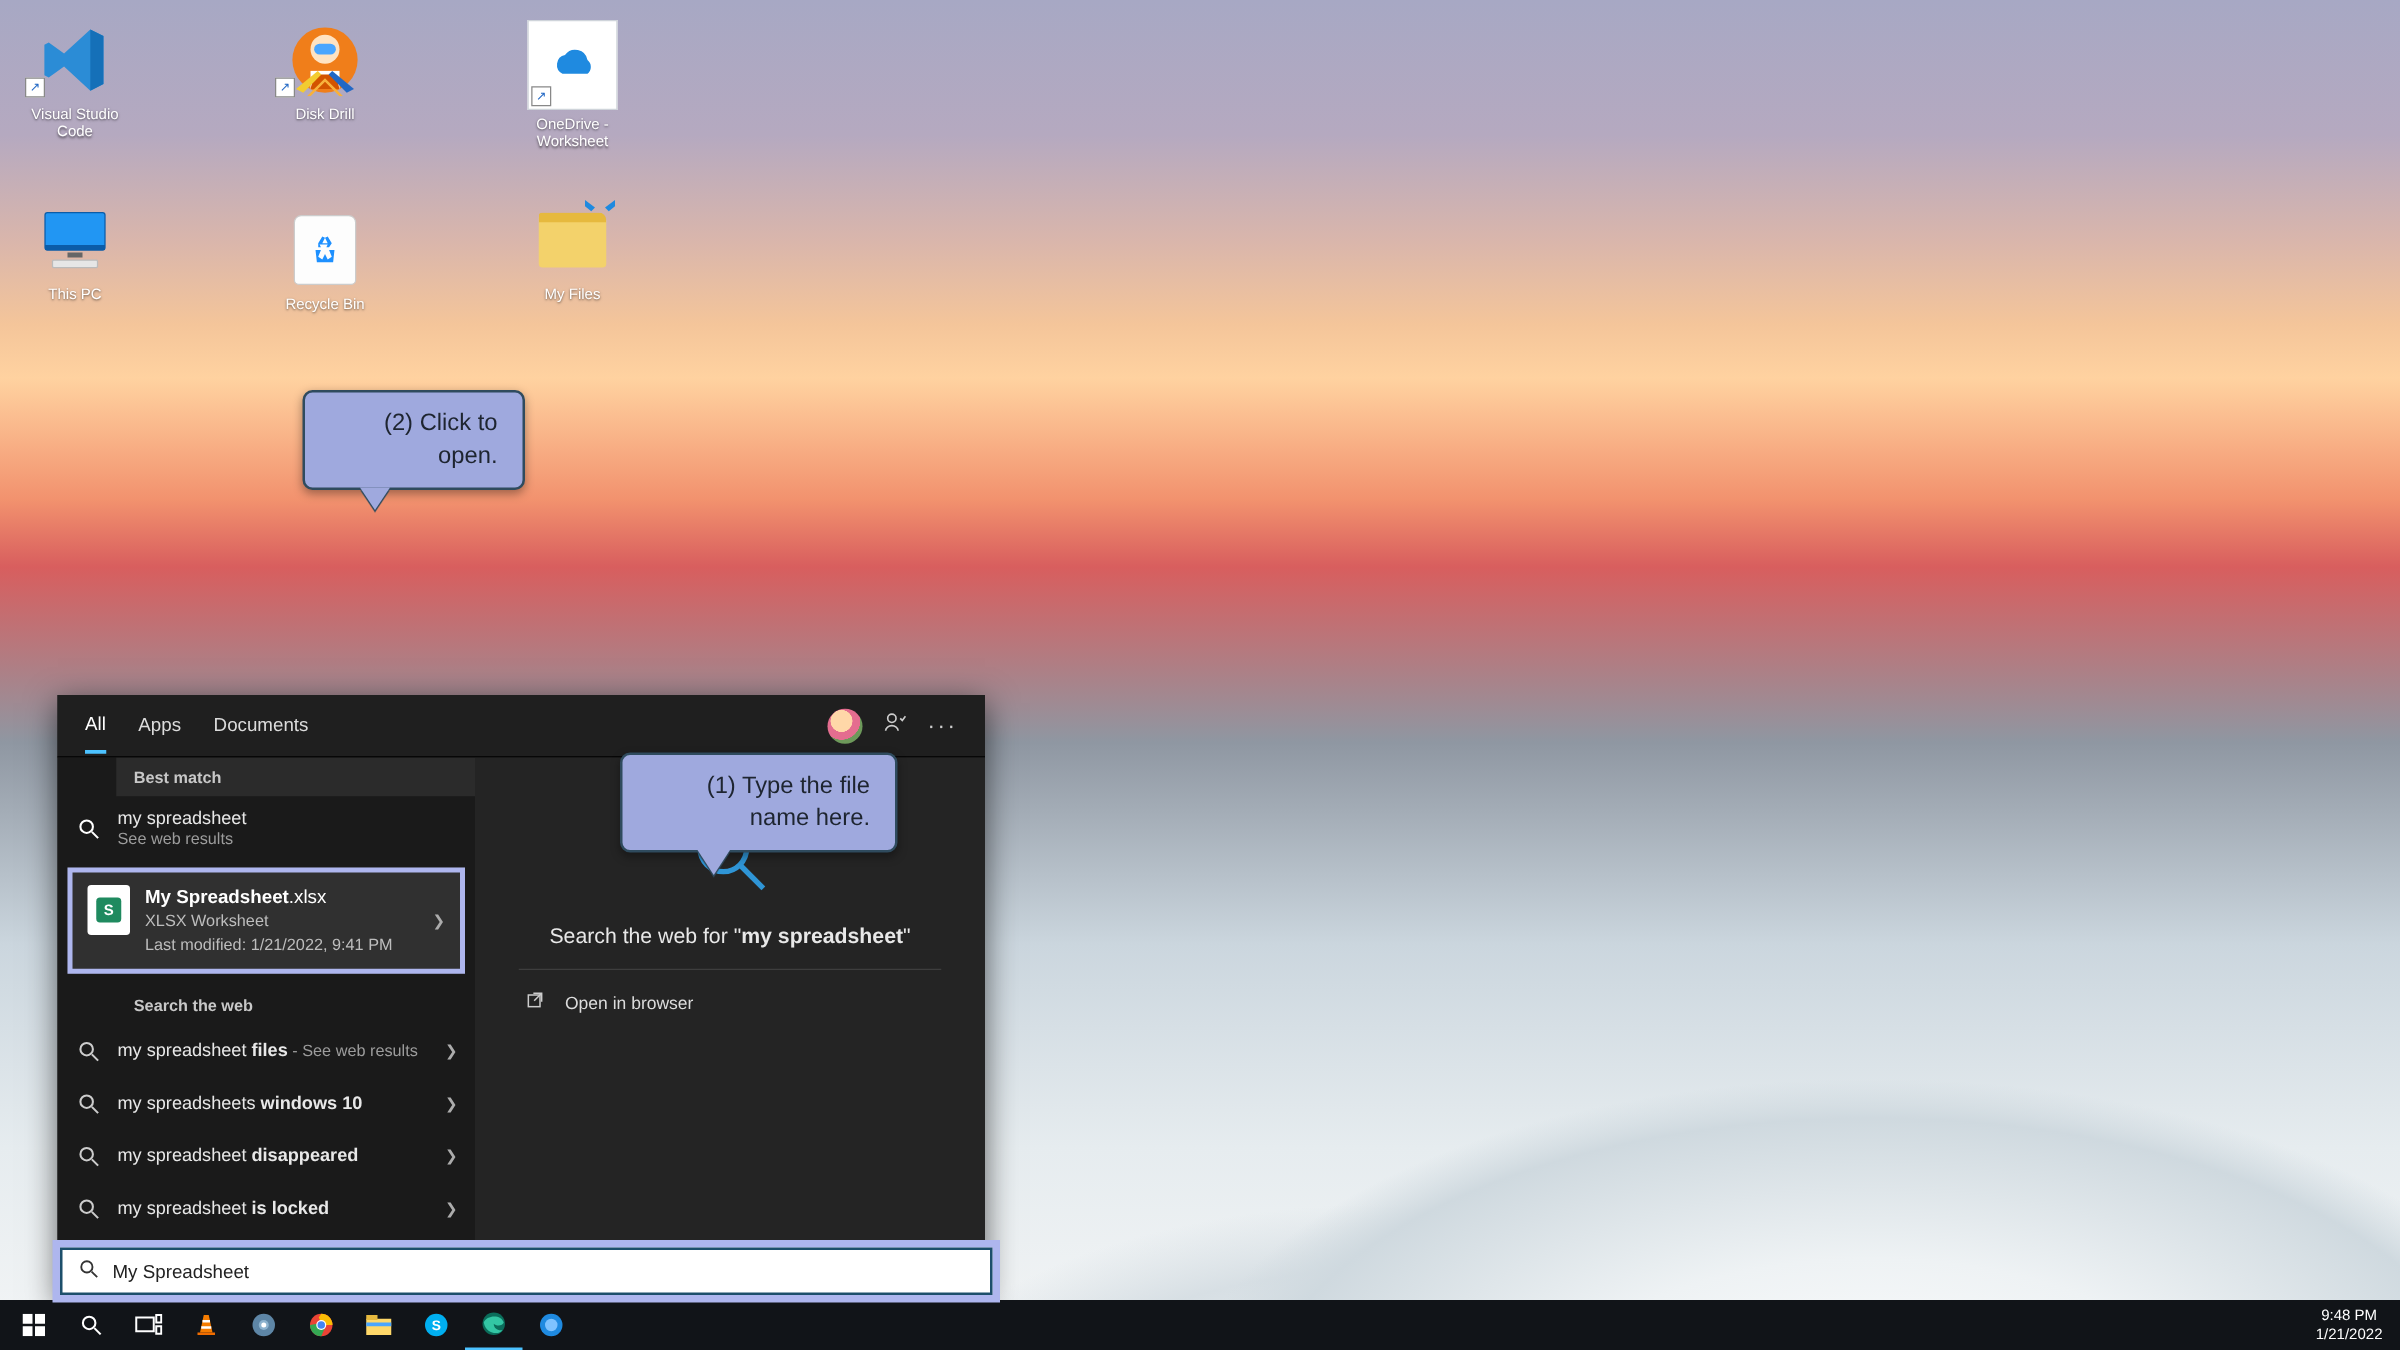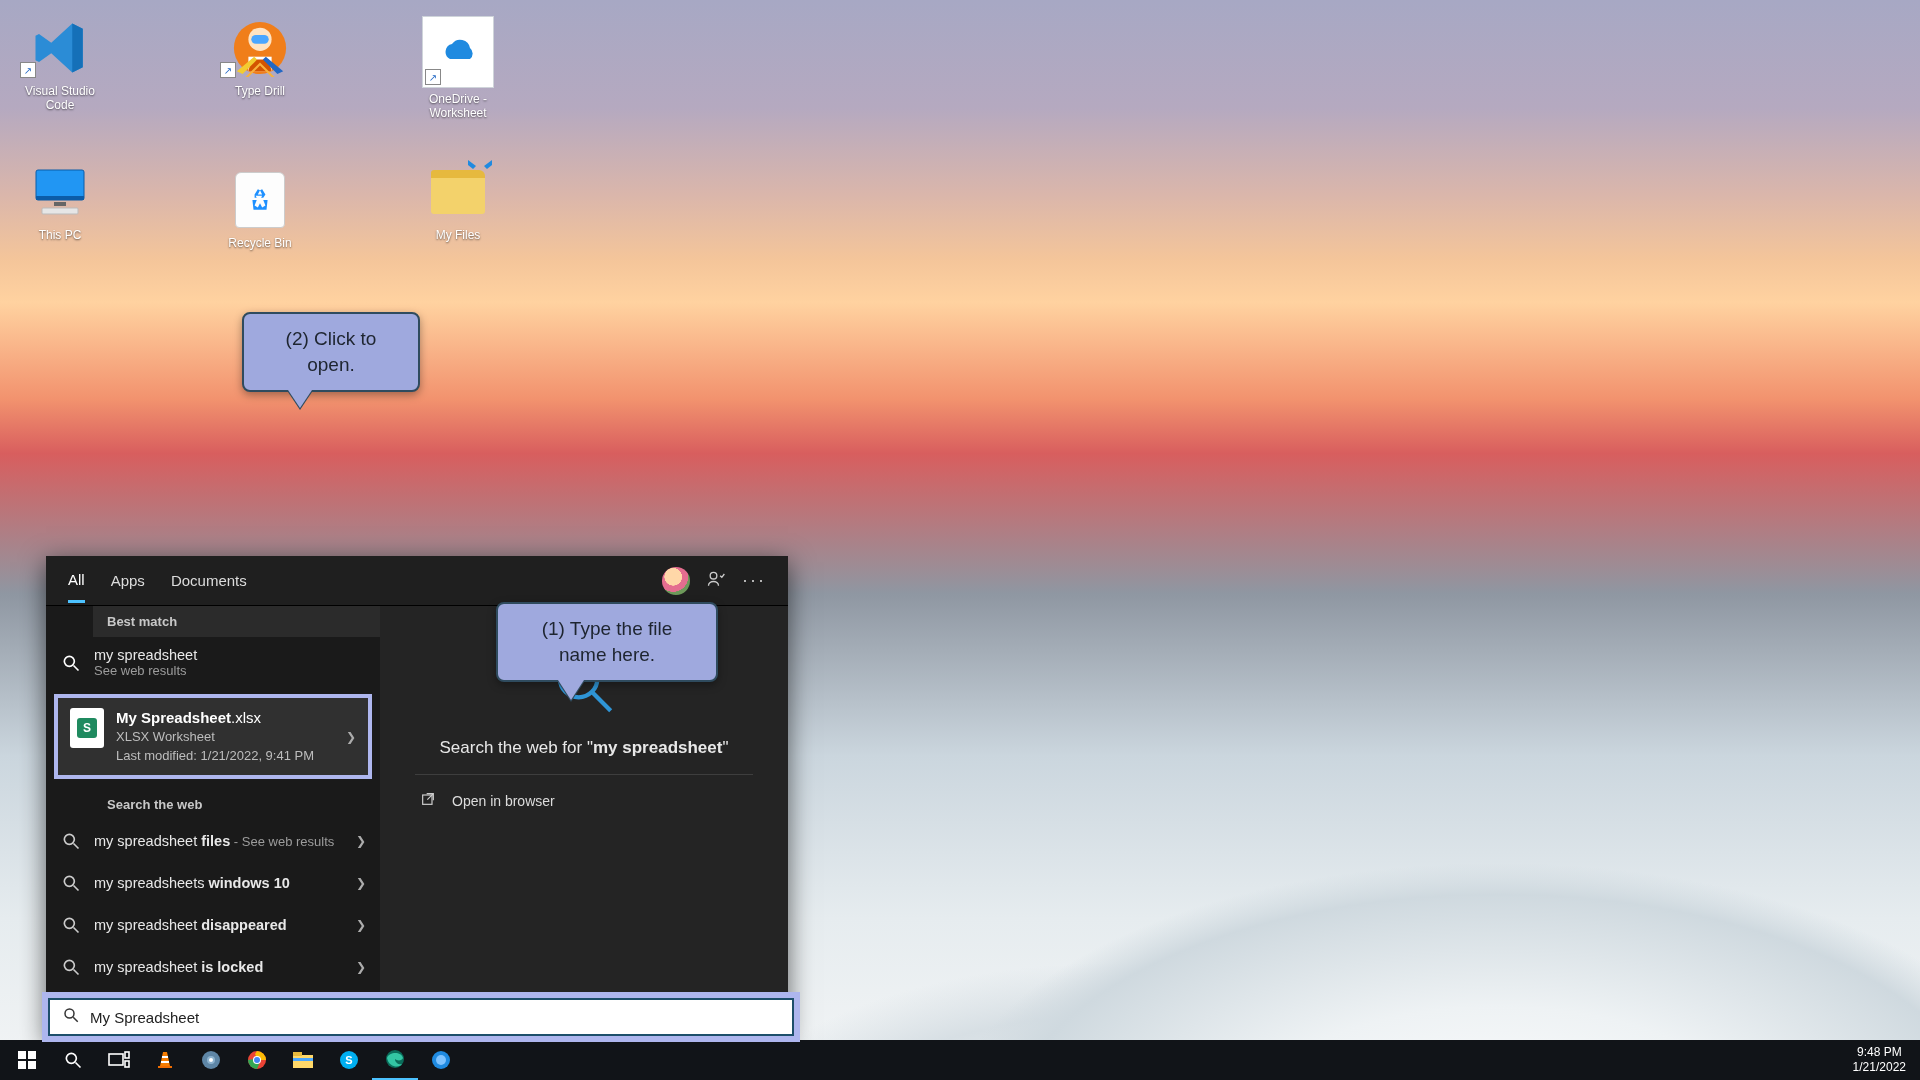--- a/index.html
+++ b/index.html
@@ -82,21 +82,21 @@
   position: absolute; left: 42px; bottom: 38px; width: 758px; height: 50px;
   background: #aeb6ee; padding: 6px; z-index: 20;
 }
 .search-bar { background: #fff; height: 100%; border: 2px solid #1d4f6b; display: flex; align-items: center; padding: 0 12px; gap: 10px; }
 .search-bar svg { width: 18px; height: 18px; }
 .search-bar input { border: none; outline: none; font-size: 15px; flex: 1; color: #222; }
 
 
 .callout {
   position: absolute; background: #9fa9de; border: 2px solid #2f4b5e; border-radius: 8px;
-  color: #1e2530; font-size: 19px; padding: 12px 20px; text-align: center; line-height: 26px;
+  color: #1e2530; font-size: 19px; padding: 12px 20px; text-align: right; line-height: 26px;
   box-shadow: 0 3px 8px rgba(0,0,0,0.35); z-index: 30;
 }
 .callout .tail { position: absolute; width: 0; height: 0; }
 .callout.c2 .tail { left: 44px; bottom: -18px; border-left: 12px solid transparent; border-right: 12px solid transparent; border-top: 18px solid #9fa9de; filter: drop-shadow(0 2px 0 #2f4b5e); }
 .callout.c1 .tail { left: 60px; bottom: -20px; border-left: 13px solid transparent; border-right: 13px solid transparent; border-top: 20px solid #9fa9de; filter: drop-shadow(0 2px 0 #2f4b5e); }
 </style>
 </head>
 <body>
 
 <div class="desktop">
@@ -120,21 +120,21 @@
         <circle cx="20" cy="14" r="8" fill="#ffe3c2"></circle>
         <rect x="14" y="11" width="12" height="6" rx="3" fill="#4aa6ff"></rect>
         <rect x="12" y="26" width="16" height="10" fill="#fff"></rect>
         <path d="M14 28l12 0 2 8-16 0z" fill="#d35400"></path>
         <path d="M20 30l10 10H28l-8-8-8 8H10z" fill="#f7b13c"></path>
         <path d="M24 26l12 10-4 2-10-10z" fill="#2268c5"></path>
         <path d="M16 26l-12 10 4 2 10-10z" fill="#f3cc30"></path>
       </svg>
       <div class="shortcut-badge">↗</div>
     </div>
-    <div class="label">Type Drill</div>
+    <div class="label">Disk Drill</div>
   </div>
 
   <div class="dicon" style="left:408px; top:16px;">
     <div class="glyph" style="background:#fff; width:72px; height:72px; margin:0 auto 4px; border:1px solid #cfd4da;">
       <svg width="40" height="26" viewBox="0 0 40 26">
           <path fill="#1f8ae0" d="M12 20a8 8 0 0 1 2-15 10 10 0 0 1 18 4 7 7 0 0 1 0 11z"></path>
         </svg>
       <div class="shortcut-badge" style="left:2px; bottom:2px;">↗</div>
     </div>
     <div class="label">OneDrive - Worksheet</div>

